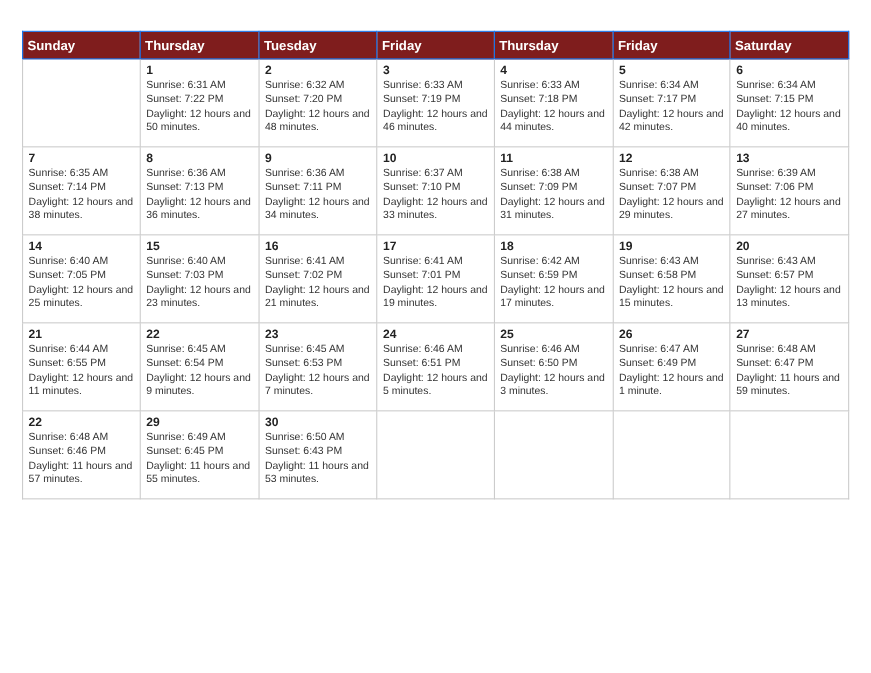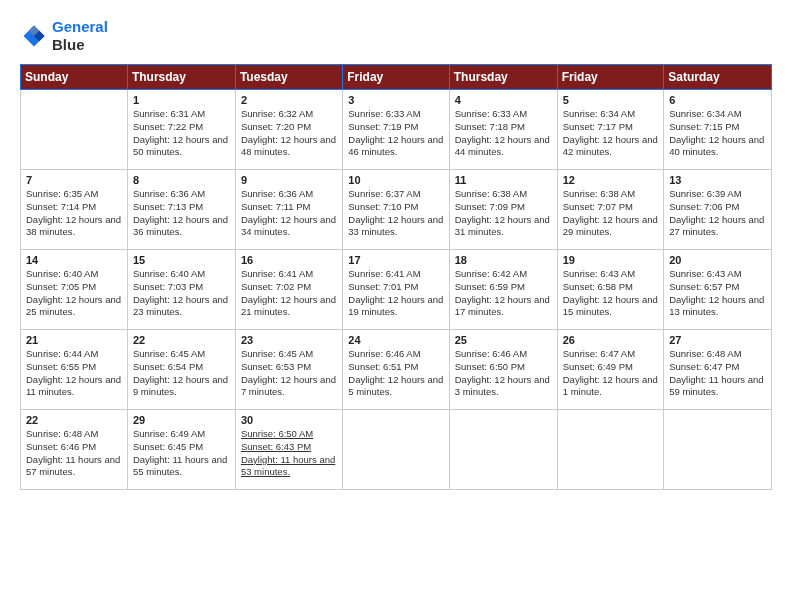--- a/index.html
+++ b/index.html
@@ -86,31 +86,20 @@
     }
     .empty-cell {
       background: #fff;
     }
   </style>
 </head>
 <body>
 
 <div class="page">
   <div class="header">
-    <div class="logo">
-      <svg class="logo-icon" viewBox="0 0 32 32">
-        <polygon points="16,4 28,16 16,28 4,16" fill="#1a73e8"></polygon>
-        <polygon points="16,4 28,16 22,22 10,10" fill="#0d47a1"></polygon>
-        <polygon points="16,4 22,10 16,16 10,10" fill="#fff" opacity="0.3"></polygon>
-      </svg>
-      <div class="logo-text">
-        <div><span>General</span></div>
-        <div>Blue</div>
-      </div>
-    </div>
   </div>
 
   <table class="calendar">
     <thead>
       <tr>
 
       <th>Sunday</th>
           <th>Thursday</th>
           <th>Tuesday</th>
           <th>Friday</th>
@@ -299,21 +288,21 @@
 Daylight: 11 hours and 57 minutes.</div>
           </td>
           <td>
             <div class="day-num">29</div>
             <div class="cell-text" style="white-space: pre-line;">Sunrise: 6:49 AM
 Sunset: 6:45 PM
 Daylight: 11 hours and 55 minutes.</div>
           </td>
           <td>
             <div class="day-num">30</div>
-            <div class="cell-text" style="white-space: pre-line; text-decoration: underline;">Sunrise: 6:50 AM
+            <div class="cell-text" style="white-space: pre-line;">Sunrise: 6:50 AM
 Sunset: 6:43 PM
 Daylight: 11 hours and 53 minutes.</div>
           </td>
           <td class="empty-cell"></td>
           <td class="empty-cell"></td>
           <td class="empty-cell"></td>
           <td class="empty-cell"></td>
         </tr>
       </tbody>
   </table>

